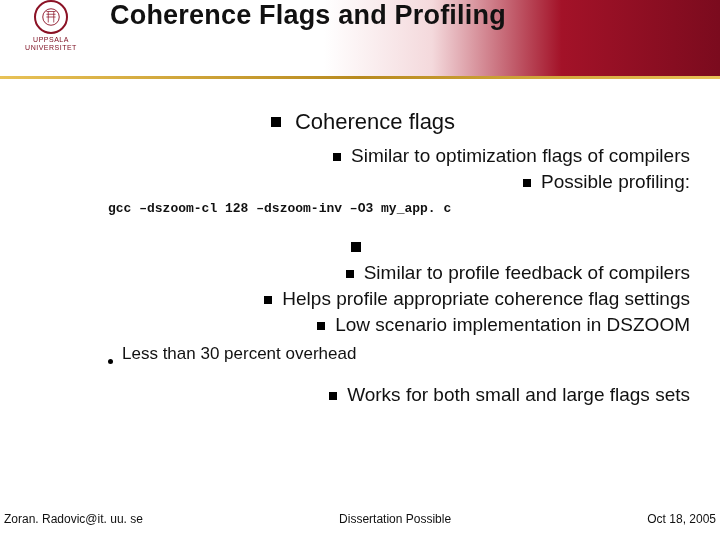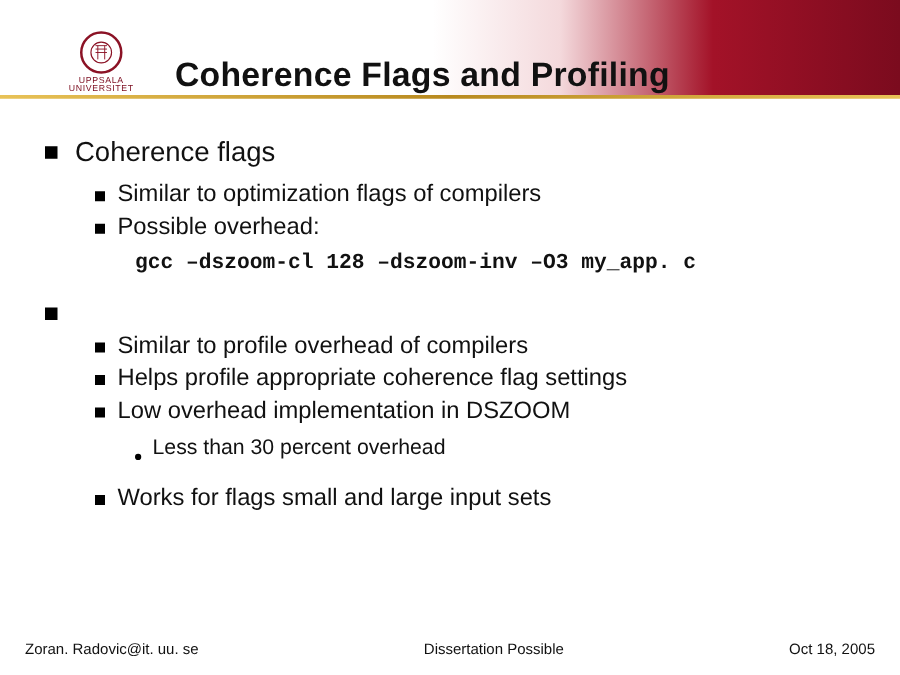--- a/index.html
+++ b/index.html
@@ -7,23 +7,22 @@
     width: 720px; height: 540px;
     font-family: Arial, Helvetica, sans-serif;
     background: #fff;
     position: relative;
     overflow: hidden;
   }
   .header {
     height: 76px;
     background: linear-gradient(to right, #fff 0%, #fff 45%, #f4d9dc 60%, #a31228 78%, #7b0b1e 100%);
     display: flex;
-    align-items: flex-end;
-    padding-left: 12px;
-    margin-left: 40px;
+    align-items: flex-start;
+    padding-left: 22px;
   }
   .logo-block {
     display: flex;
     flex-direction: column;
     align-items: center;
     width: 58px;
     color: #7b0b1e;
   }
   .logo-seal {
     width: 34px; height: 34px;
@@ -41,47 +40,47 @@
     letter-spacing: 0.2px;
   }
   .goldbar { height: 3px; background: linear-gradient(to right, #e8c257, #b88a1f, #e8c257); }
 
   .content {
     padding: 30px 30px 0 36px;
     font-size: 20px;
     color: #111;
   }
   ul.top > li { list-style: none; margin-bottom: 18px; }
-  ul.top > li > .row { display:flex; align-items:flex-start; }
+  ul.top > li > .row { display:flex; align-items:flex-start;justify-content:center; }
   .sq { width: 10px; height: 10px; background: #000; margin-top: 8px; margin-right: 14px; flex-shrink:0; }
   .heading { font-size: 22px; }
 
   ul.sub { margin: 10px 0 8px 40px; font-size: 19px; }
-  ul.sub > li { list-style: none; display:flex; align-items:flex-start; margin-bottom: 4px; }
+  ul.sub > li { list-style: none; display:flex; align-items:flex-start; margin-bottom: 4px; justify-content: flex-end; }
   .sq2 { width: 8px; height: 8px; background:#000; margin-top:8px; margin-right:10px; flex-shrink:0;}
 
   .code {
     font-family: "Courier New", monospace;
     font-weight: bold;
-    font-size: 17px;
+    font-size: 13px;
     margin: 6px 0 10px 72px;
     white-space: nowrap;
   }
 
   ul.subsub { margin: 4px 0 6px 72px; font-size: 17px; }
   ul.subsub > li { list-style:none; display:flex; align-items:flex-end; margin-bottom:20px;}
   .dot { width:5px; height:5px; border-radius:50%; background:#000; margin-top:8px; margin-right:9px; flex-shrink:0;}
 
   .footer {
     position: absolute;
     bottom: 14px;
     left: 0; right: 0;
     display: flex;
     justify-content: space-between;
-    padding: 0 20px;
+    padding: 0 4px;
     font-size: 12px;
     color: #111;
   }
   .footer span:nth-child(2){ text-align:center; flex:1;}
 </style>
 </head>
 <body>
 
 <div class="header">
   <div class="logo-block">
@@ -107,54 +106,54 @@
           <span class="sq"></span>
         <span class="heading">Coherence flags</span>
         </div>
       <ul class="sub">
         <li>
             <span class="sq2"></span>
           <span>Similar to optimization flags of compilers</span>
           </li>
         <li>
             <span class="sq2"></span>
-          <span>Possible overhead:</span>
+          <span>Possible profiling:</span>
           </li>
       </ul>
       <div class="code">gcc –dszoom-cl 128 –dszoom-inv –O3 my_app. c</div>
     </li>
 
     <li>
       <div class="row">
           <span class="sq"></span>
         </div>
       <ul class="sub">
         <li>
             <span class="sq2"></span>
-          <span>Similar to profile overhead of compilers</span>
+          <span>Similar to profile feedback of compilers</span>
           </li>
         <li>
             <span class="sq2"></span>
           <span>Helps profile appropriate coherence flag settings</span>
           </li>
         <li>
             <span class="sq2"></span>
-          <span>Low overhead implementation in DSZOOM</span>
+          <span>Low scenario implementation in DSZOOM</span>
           </li>
       </ul>
       <ul class="subsub">
         <li>
             <span class="dot"></span>
           <span>Less than 30 percent overhead</span>
           </li>
       </ul>
       <ul class="sub">
         <li>
             <span class="sq2"></span>
-          <span>Works for flags small and large input sets</span>
+          <span>Works for both small and large flags sets</span>
           </li>
       </ul>
     </li>
   </ul>
 </div>
 
 <div class="footer">
   <span>Zoran. Radovic@it. uu. se</span>
   <span>Dissertation Possible</span>
   <span>Oct 18, 2005</span>

